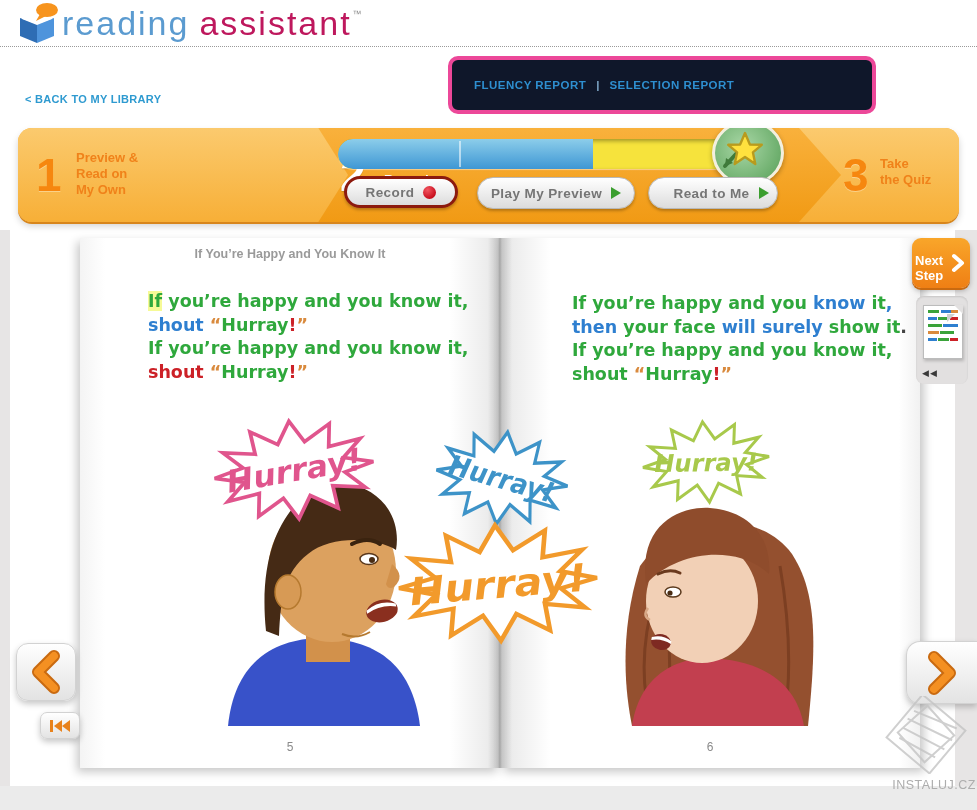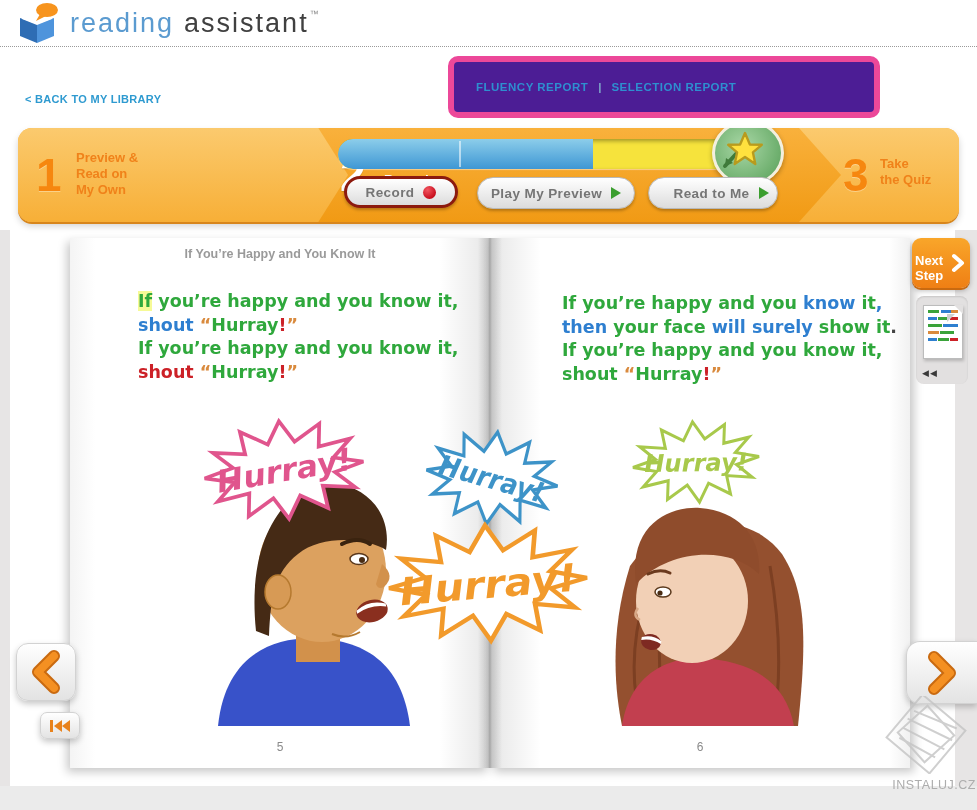--- a/index.html
+++ b/index.html
@@ -4,36 +4,36 @@
 <style>
   html,body{margin:0;padding:0;background:#fff;}
   .app{position:relative;width:977px;height:810px;overflow:hidden;background:#fff;
        font-family:"Liberation Sans",sans-serif;}
   .abs{position:absolute;}
 
   
   .topbar{position:absolute;left:0;top:0;width:977px;height:46px;background:#fff;
           border-bottom:1px dotted #9a9a9a;}
   .logo{position:absolute;left:16px;top:2px;display:flex;align-items:center;}
-  .brand-reading{font-size:27px;color:#5b9bd0;letter-spacing:2px;margin-left:8px;}
-  .brand-assistant{font-size:27px;color:#404040;letter-spacing:2px;margin-left:10px;}
+  .brand-reading{font-size:34px;color:#5b9bd0;letter-spacing:2px;}
+  .brand-assistant{font-size:34px;color:#be185d;letter-spacing:2px;margin-left:10px;}
   .brand-tm{font-size:9px;color:#8a8a8a;vertical-align:top;margin-left:1px;position:relative;top:-9px;}
   .topnav{position:absolute;right:10px;top:0;height:46px;display:flex;align-items:center;gap:24px;}
   .toplink{font-size:13px;font-weight:bold;color:#e8882a;letter-spacing:1px;cursor:pointer;text-decoration:none;display:flex;align-items:center;gap:4px;}
   .tools-arrow{font-size:9px;color:#e8882a;}
   .exit-btn{display:flex;align-items:center;gap:7px;font-size:13px;font-weight:bold;color:#2b5f9e;
             background:linear-gradient(#ffffff,#e6e6e6);border:1px solid #c5c5c5;border-radius:6px;
             padding:5px 12px;letter-spacing:1px;cursor:pointer;font-family:inherit;}
   .exit-x{font-size:14px;color:#2b5f9e;}
 
   
   .page-title{position:absolute;left:24px;top:48px;font-size:30px;font-weight:bold;color:#e87b22;margin:0;}
   .back-link{position:absolute;left:25px;top:93px;font-size:11px;font-weight:bold;color:#2e9ad0;text-decoration:none;cursor:pointer;letter-spacing:.3px;}
-  .report-panel{position:absolute;left:448px;top:56px;width:398px;height:50px;border:6px solid #ec4899;border-radius:10px;
-                display:flex;align-items:center;padding-left:22px;gap:10px;background:#4c1d95;}
+  .report-panel{position:absolute;left:448px;top:56px;width:398px;height:50px;border:4px solid #ec4899;border-radius:10px;
+                display:flex;align-items:center;padding-left:22px;gap:10px;background:#0f172a;}
   .report-link{font-size:11.5px;font-weight:bold;color:#2e8fd0;letter-spacing:.5px;text-decoration:none;cursor:pointer;}
   .report-div{font-size:11.5px;font-weight:bold;color:#7fa8c9;}
   .points{position:absolute;left:748px;top:58px;width:208px;height:42px;border:1px solid #c9c9c9;border-radius:10px;
           display:flex;overflow:hidden;background:#fff;box-shadow:0 1px 2px rgba(0,0,0,.08);}
   .points-label{width:74px;display:flex;align-items:center;justify-content:center;font-size:15px;font-weight:bold;color:#8a8a8a;
                 background:linear-gradient(#ffffff,#ececec);border-right:1px solid #cccccc;}
   .points-value{flex:1;display:flex;align-items:center;justify-content:flex-end;padding-right:14px;
                 font-size:26px;font-weight:bold;color:#e8923c;letter-spacing:10px;
                 background:linear-gradient(#f4f4f4,#ffffff);box-shadow:inset 0 2px 4px rgba(0,0,0,.12);}
 
@@ -66,21 +66,21 @@
   .btn-record{left:326px;top:48px;width:114px;border:3px solid #8c1a0e;}
   .btn-play{left:459px;top:49px;width:158px;}
   .btn-read{left:630px;top:49px;width:130px;padding-left:22px;}
   .rec-dot{width:13px;height:13px;border-radius:50%;background:radial-gradient(circle at 35% 30%,#f25560,#c80f1e 70%);}
   .play-tri{width:0;height:0;border-left:10px solid #3b9e2f;border-top:6px solid transparent;border-bottom:6px solid transparent;}
 
   
   .strip-left{position:absolute;left:0;top:230px;width:10px;height:580px;background:#e7e5e5;}
   .strip-right{position:absolute;left:955px;top:230px;width:22px;height:580px;background:#e7e5e5;}
   .strip-bottom{position:absolute;left:0;top:786px;width:977px;height:24px;background:#ebebeb;}
-  .book{position:absolute;left:70px;top:238px;width:840px;height:530px;}
+  .book{position:absolute;left:80px;top:238px;width:840px;height:530px;}
   .page{position:absolute;top:0;width:420px;height:530px;background:#fff;}
   .page-left{left:0;background:linear-gradient(to right,#f4f4f4 0,#ffffff 6%,#ffffff 88%,#ececec 97%,#d8d8d8 100%);
              box-shadow:-3px 4px 9px rgba(0,0,0,.22);}
   .page-right{left:420px;background:linear-gradient(to left,#f1f1f1 0,#ffffff 5%,#ffffff 88%,#ececec 97%,#d8d8d8 100%);
               box-shadow:4px 4px 9px rgba(0,0,0,.22);}
   .spine{position:absolute;left:408px;top:0;width:24px;height:530px;
          background:linear-gradient(to right,rgba(0,0,0,0),rgba(0,0,0,.10) 42%,rgba(0,0,0,.22) 50%,rgba(0,0,0,.10) 58%,rgba(0,0,0,0));}
   .book-title{position:absolute;left:0;top:9px;width:420px;text-align:center;font-size:12.5px;font-weight:bold;color:#9a9a9a;}
   .passage{position:absolute;width:340px;font-family:"DejaVu Sans",sans-serif;font-size:17.5px;font-weight:bold;line-height:23.5px;}
   .passage-left{left:68px;top:52px;}

